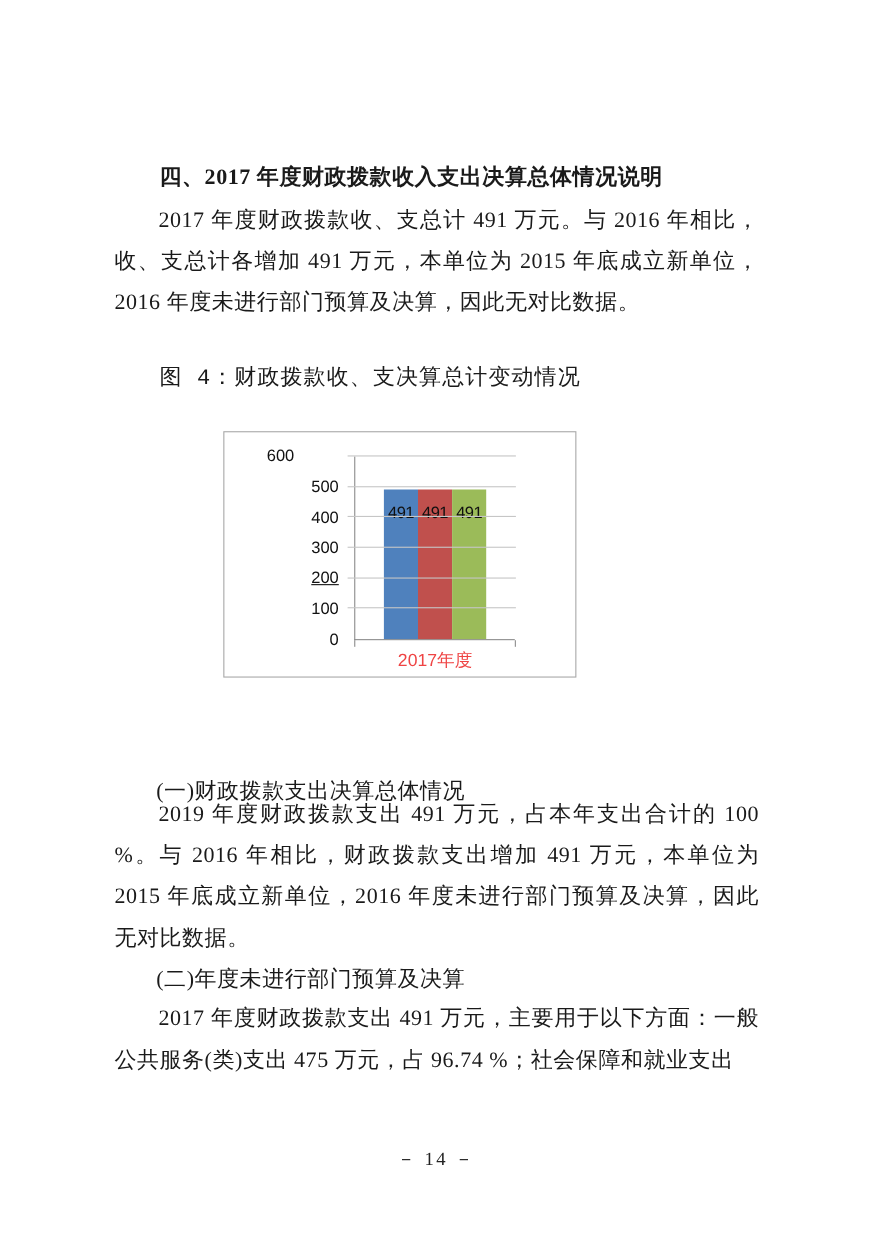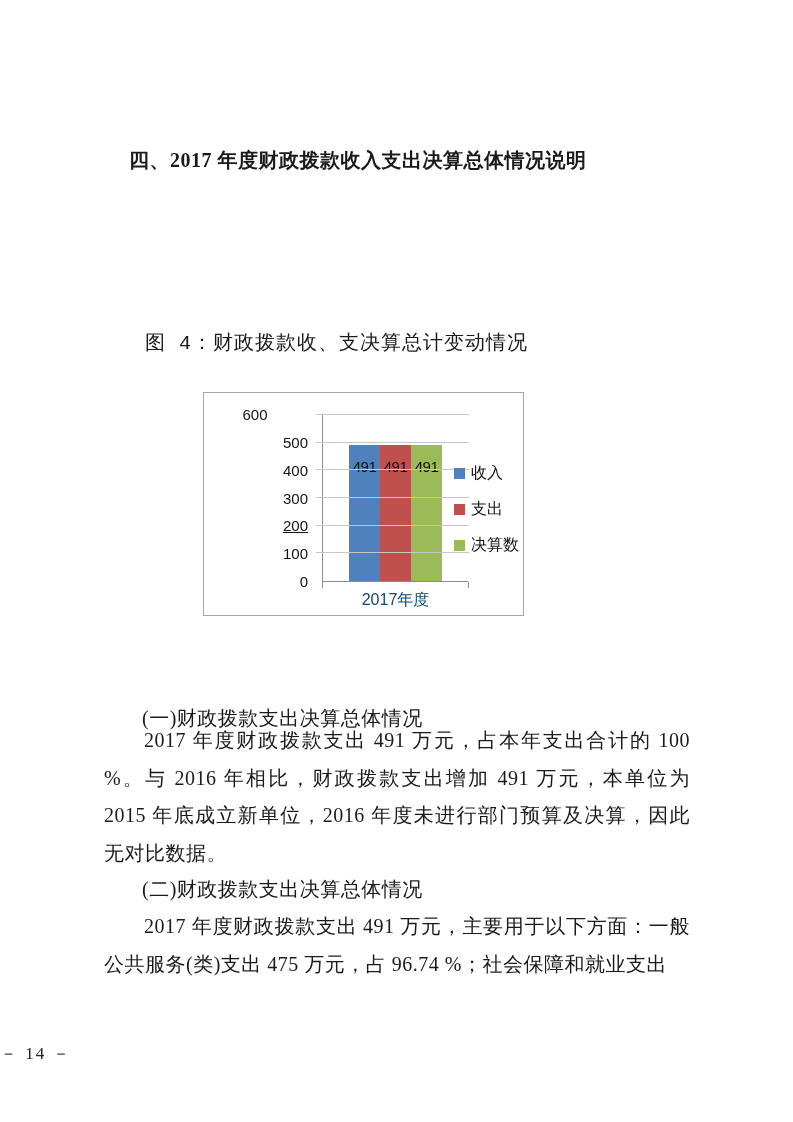--- a/index.html
+++ b/index.html
@@ -54,42 +54,43 @@
   .bar { width:31px; position:relative; }
   .bar-label {
     width:100%; text-align:center; font-size:15px; color:#101010;
     padding-top:13px; letter-spacing:-0.5px;
   }
   .axis-tick-end {
     position:absolute; width:1px; height:6px; background:#8c8c8c; bottom:-7px;
   }
   .x-axis-label {
     position:absolute; top:calc(100% + 9px); left:0; width:100%;
-    text-align:center; font-size:16px; color:#0c4a6e;
+    text-align:center; font-size:16px; color:#ef4444;
   }
   .chart-legend {
     position:absolute; left:250px; top:70px;
     display:flex; flex-direction:column; gap:15px;
     font-size:16px; color:#111; white-space:nowrap;
   }
   .legend-item { display:flex; align-items:center; }
   .legend-swatch { width:11px; height:11px; margin-right:6px; flex:0 0 auto; }
 
   .page-footer {
-    left:0; top:1042px; width:100%; 
+    left:0; top:1042px; width:100%; text-align:center;
     font-size:17px; letter-spacing:2px; color:#222;
   }
 </style>
 </head>
 <body>
 
 <div class="page">
 
-  <div class="abs heading" style="left:129px; top:147px;font-family:Liberation Serif, serif;">四、2017 年度财政拨款收入支出决算总体情况说明</div>
+  <div class="abs heading" style="left:145px; top:147px;font-family:Liberation Serif, serif;">四、2017 年度财政拨款收入支出决算总体情况说明</div>
 
+  <div class="abs body-par" style="left:104px; top:182px;">2017 年度财政拨款收、支总计 491 万元。与 2016 年相比，收、支总计各增加 491 万元，本单位为 2015 年底成立新单位，2016 年度未进行部门预算及决算，因此无对比数据。</div>
 
   <div class="abs fig-caption" style="left:145px; top:329px;font-family:Liberation Mono, monospace;">图 4：财政拨款收、支决算总计变动情况</div>
 
   <div class="abs chart-frame">
     <div class="y-axis-labels">
         <div class="ytick" style="bottom: calc(0% - 9px);">0</div>
         <div class="ytick" style="bottom: calc(16.6667% - 9px);">100</div>
         <div class="ytick" style="bottom: calc(33.3333% - 9px); text-decoration: underline;">200</div>
         <div class="ytick" style="bottom: calc(50% - 9px); margin-top: 22px;">300</div>
         <div class="ytick" style="bottom: calc(66.6667% - 9px);">400</div>
@@ -111,40 +112,26 @@
       <div class="axis-tick-end" style="left:-1px;"></div>
       <div class="axis-tick-end" style="right:-1px;"></div>
       <div class="x-axis-label">2017年度</div>
     <div class="gridline" style="bottom: 16.6667%;"></div>
         <div class="gridline" style="bottom: 33.3333%;"></div>
         <div class="gridline" style="bottom: 50%;"></div>
         <div class="gridline" style="bottom: 66.6667%;"></div>
         <div class="gridline" style="bottom: 83.3333%;"></div>
         <div class="gridline" style="bottom: 100%;"></div>
       </div>
-    <div class="chart-legend">
-        <div class="legend-item">
-          <span class="legend-swatch" style="background: rgb(79, 129, 189);"></span>
-          <span>收入</span>
-        </div>
-        <div class="legend-item">
-          <span class="legend-swatch" style="background: rgb(192, 80, 77);"></span>
-          <span>支出</span>
-        </div>
-        <div class="legend-item">
-          <span class="legend-swatch" style="background: rgb(155, 187, 89);"></span>
-          <span>决算数</span>
-        </div>
-      </div>
   </div>
 
 
   <div class="abs sub-head" style="left:142px; top:705px;">(一)财政拨款支出决算总体情况</div>
 
-  <div class="abs body-par" style="left:104px; top:722px;">2017 年度财政拨款支出 491 万元，占本年支出合计的 100 %。与 2016 年相比，财政拨款支出增加 491 万元，本单位为 2015 年底成立新单位，2016 年度未进行部门预算及决算，因此无对比数据。</div>
+  <div class="abs body-par" style="left:104px; top:722px;">2019 年度财政拨款支出 491 万元，占本年支出合计的 100 %。与 2016 年相比，财政拨款支出增加 491 万元，本单位为 2015 年底成立新单位，2016 年度未进行部门预算及决算，因此无对比数据。</div>
 
-  <div class="abs sub-head" style="left:142px; top:876px;">(二)财政拨款支出决算总体情况</div>
+  <div class="abs sub-head" style="left:142px; top:876px;">(二)年度未进行部门预算及决算</div>
 
   <div class="abs body-par" style="left:104px; top:908px;">2017 年度财政拨款支出 491 万元，主要用于以下方面：一般公共服务(类)支出 475 万元，占 96.74 %；社会保障和就业支出</div>
 
   <div class="abs page-footer">－ 14 －</div>
 
 </div>
 
 </body></html>

